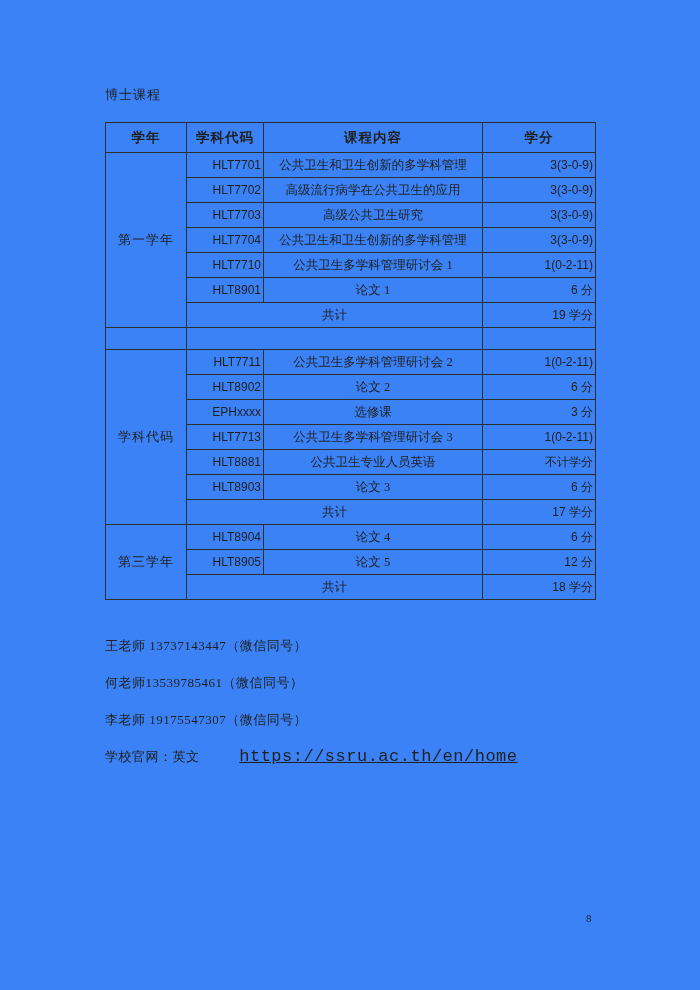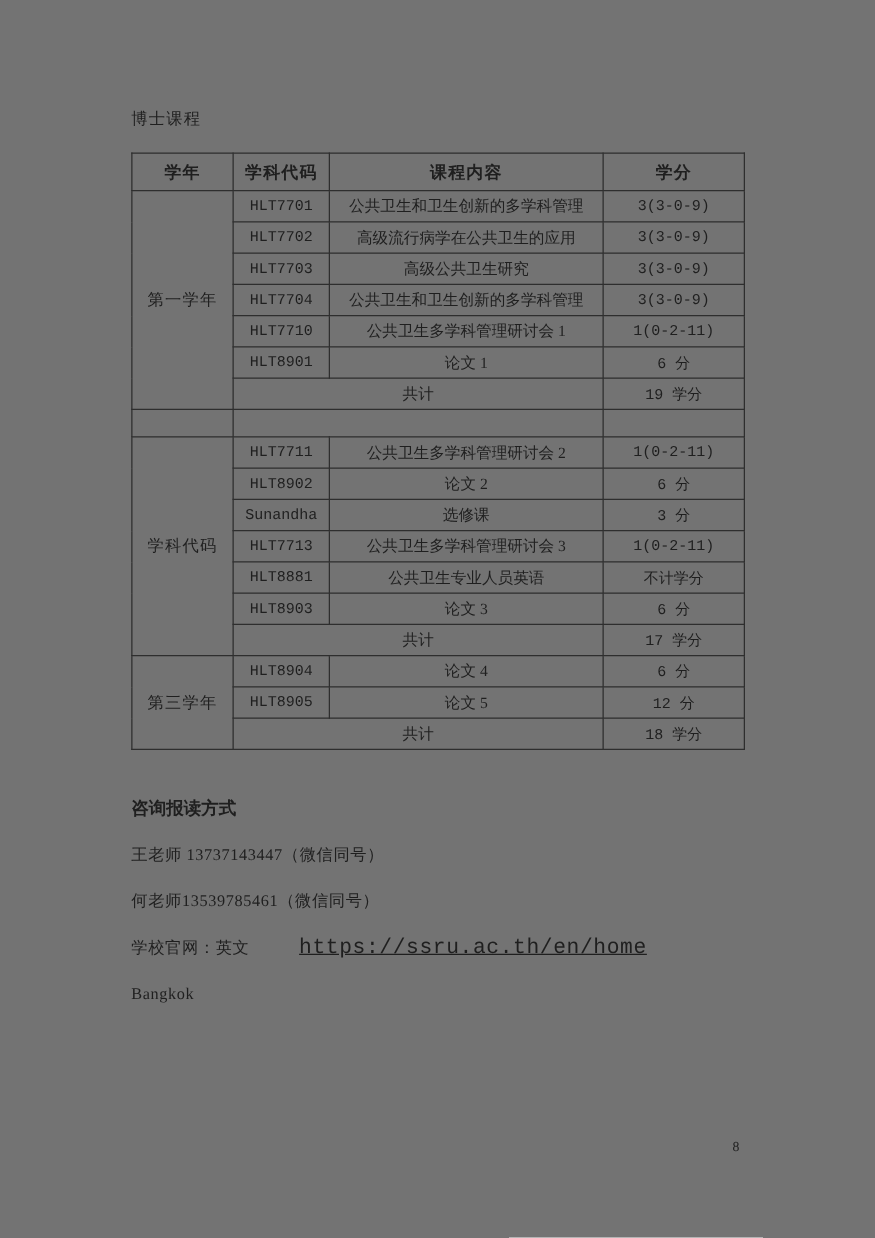--- a/index.html
+++ b/index.html
@@ -1,21 +1,21 @@
 <!DOCTYPE html>
 <html><head>
 <meta charset="utf-8">
 <style>
   html,body { margin:0; padding:0; background:#e8e8e8; }
   .page {
     position: relative;
     width: 700px;
     height: 990px;
     margin: 0 auto;
-    background: #737373;
+    background: #3b82f6;
     color: #1f1f1f;
     font-family: "Liberation Serif", "DejaVu Serif", serif;
     overflow: hidden;
   }
   .doc-title {
     position: absolute;
     left: 105px;
     top: 86px;
     font-size: 13px;
     letter-spacing: 1px;
@@ -45,22 +45,23 @@
   .course-table tr.head   { height: 30px; }
   .course-table tr.spacer { height: 22px; }
   .course-table th {
     font-weight: bold;
     font-size: 13.5px;
     letter-spacing: 1px;
   }
   .course-table td.year { font-size: 13px; letter-spacing: 1px; }
   .course-table td.code,
   .course-table td.credit {
-    font-family: Liberation Mono, monospace;
+    font-family: Liberation Sans, sans-serif;
     font-size: 12px;
+    text-align: right;
   }
   .contact {
     position: absolute;
     left: 105px;
     top: 638px;
     width: 500px;
   }
   .contact-heading {
     font-family: "Liberation Sans", "DejaVu Sans", sans-serif;
     font-weight: bold;
@@ -160,21 +161,21 @@
         <td class="code">HLT7711</td>
         <td class="name">公共卫生多学科管理研讨会 2</td>
         <td class="credit">1(0-2-11)</td>
       </tr>
       <tr>
         <td class="code">HLT8902</td>
         <td class="name">论文 2</td>
         <td class="credit">6 分</td>
       </tr>
       <tr>
-        <td class="code">Sunandha</td>
+        <td class="code">EPHxxxx</td>
         <td class="name">选修课</td>
         <td class="credit">3 分</td>
       </tr>
       <tr>
         <td class="code">HLT7713</td>
         <td class="name">公共卫生多学科管理研讨会 3</td>
         <td class="credit">1(0-2-11)</td>
       </tr>
       <tr>
         <td class="code">HLT8881</td>
@@ -203,24 +204,23 @@
         <td class="credit">12 分</td>
       </tr>
       <tr class="total">
         <td colspan="2">共计</td>
         <td class="credit">18 学分</td>
       </tr>
     </tbody>
   </table>
 
   <div class="contact">
-    <div class="contact-heading">咨询报读方式</div>
     <div class="contact-line">王老师 13737143447（微信同号）</div>
     <div class="contact-line">何老师13539785461（微信同号）</div>
+    <div class="contact-line">李老师 19175547307（微信同号）</div>
     <div class="contact-line"><span>学校官网：英文 </span><span class="website-link">https://ssru.ac.th/en/home</span></div>
     <div class="address-block">
-      <div class="contact-line">Bangkok</div>
     </div>
   </div>
 
   <div class="page-number">8</div>
 
 </div>
 
 </body></html>

